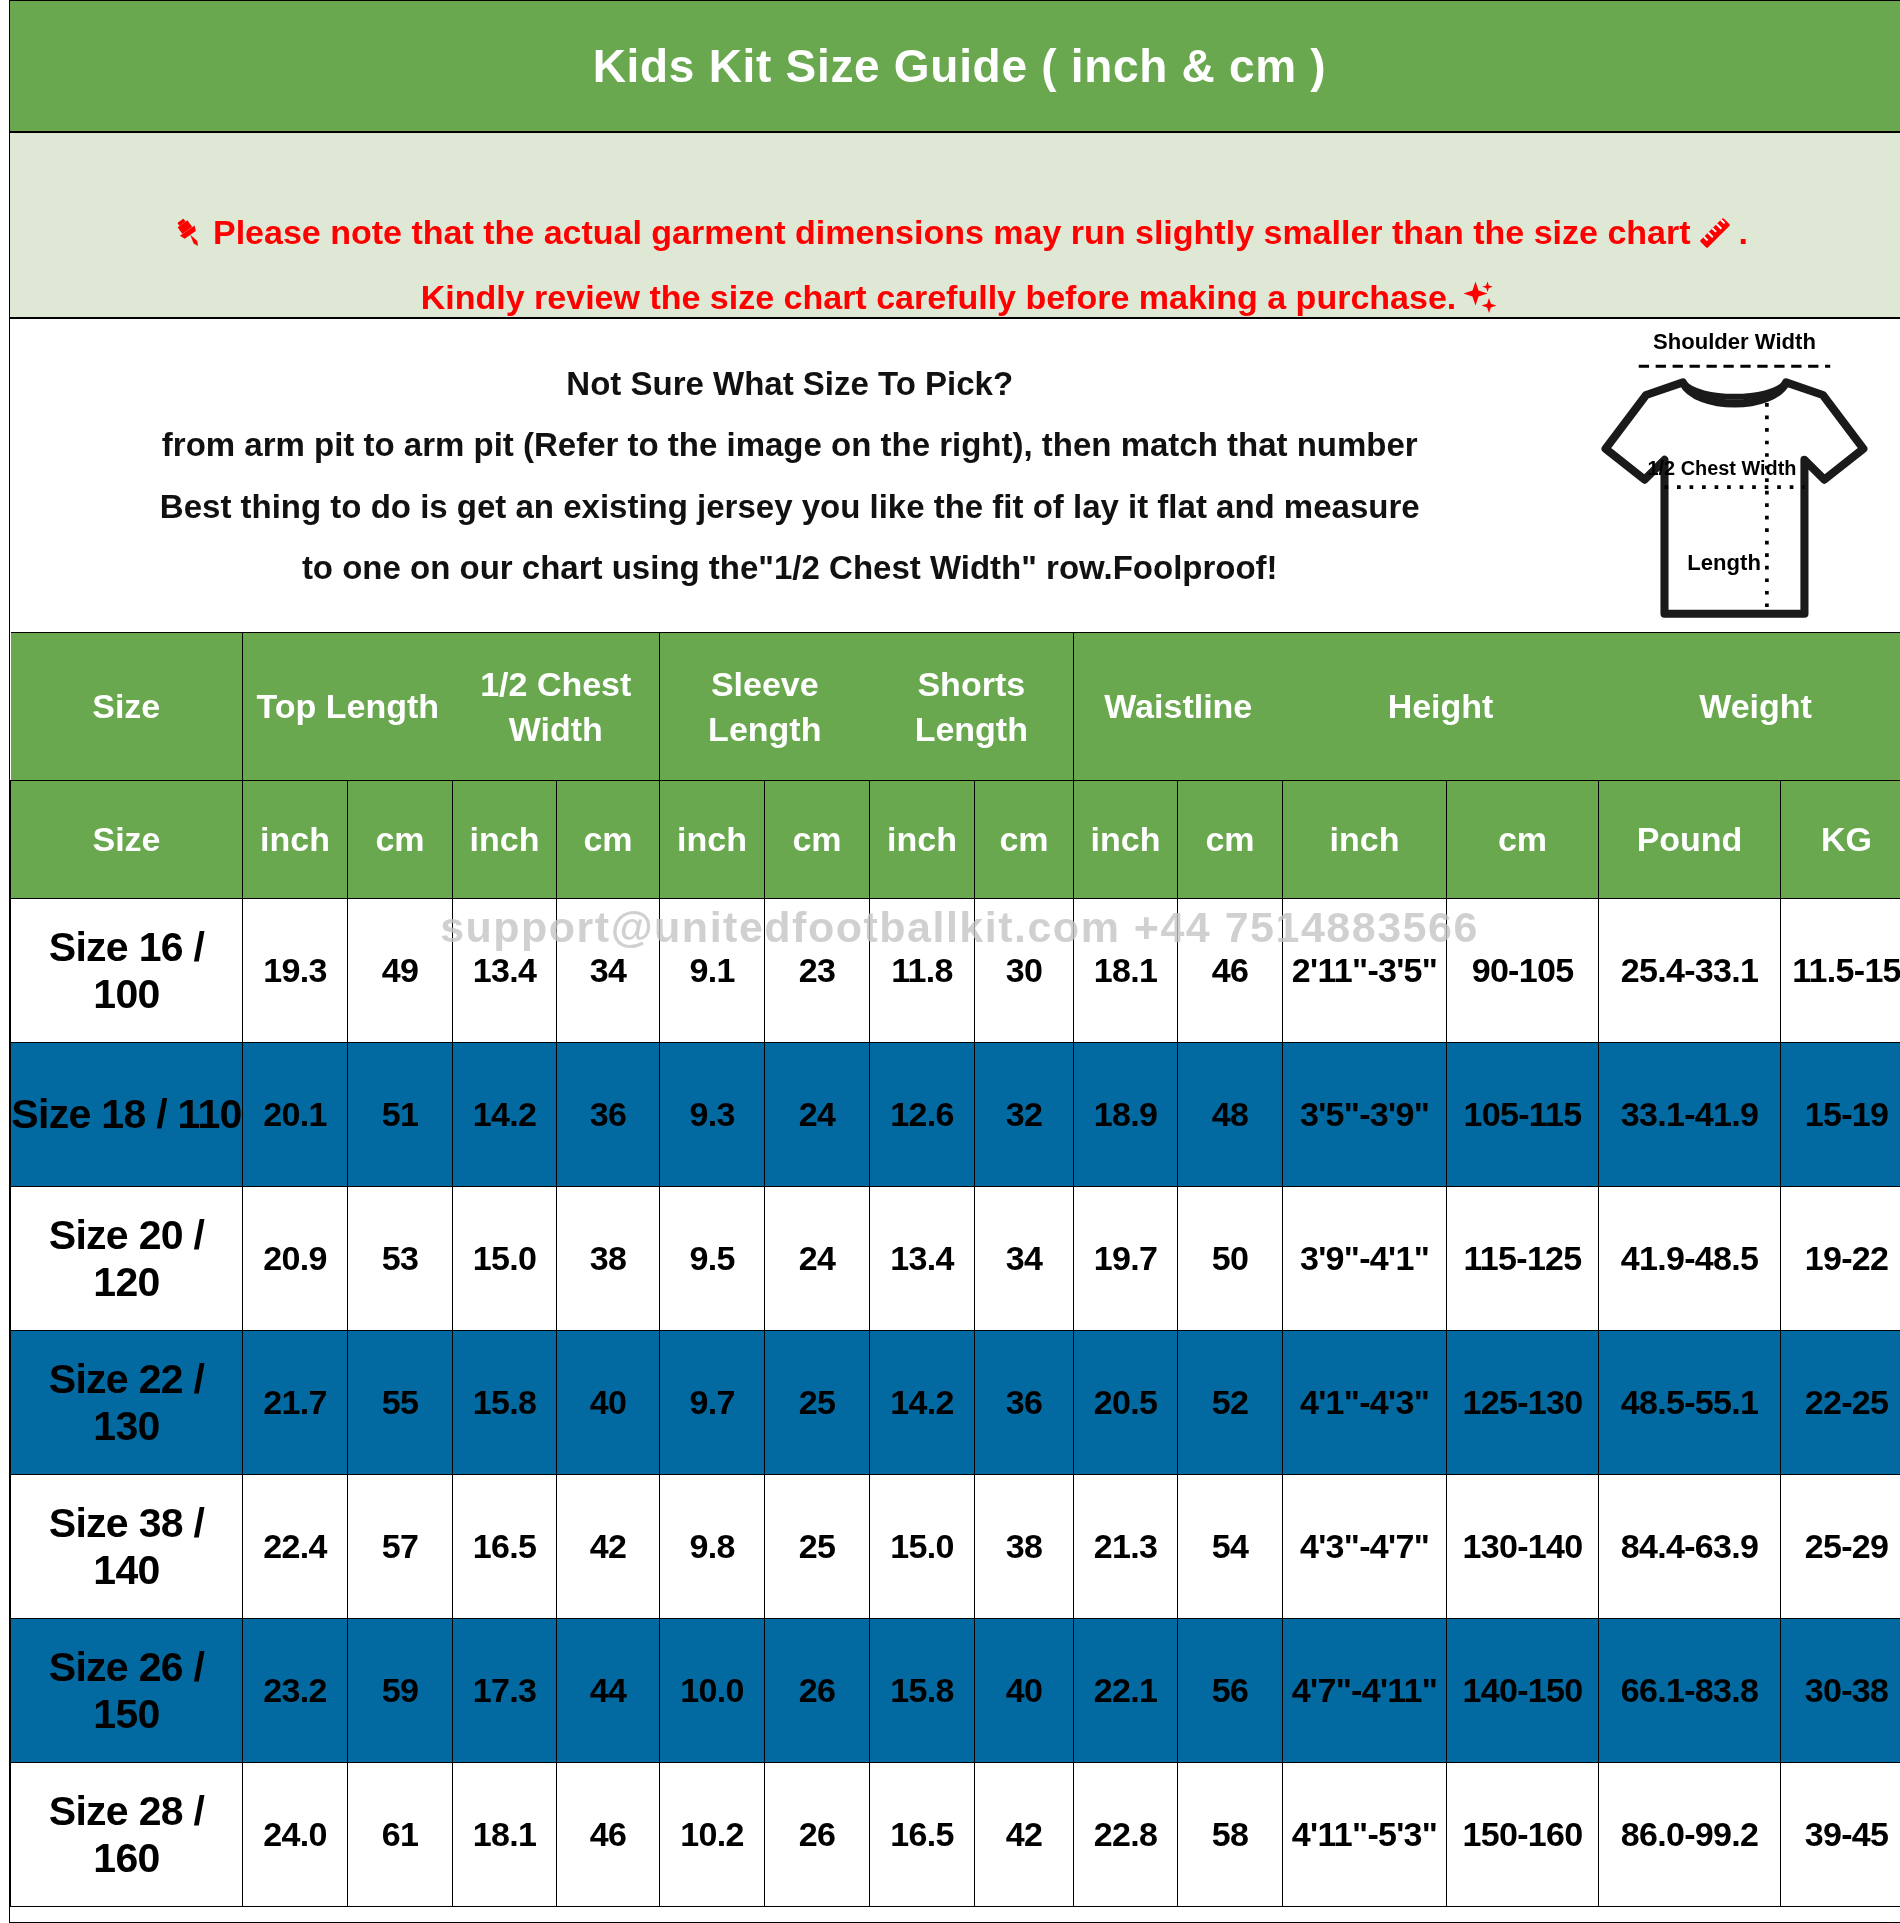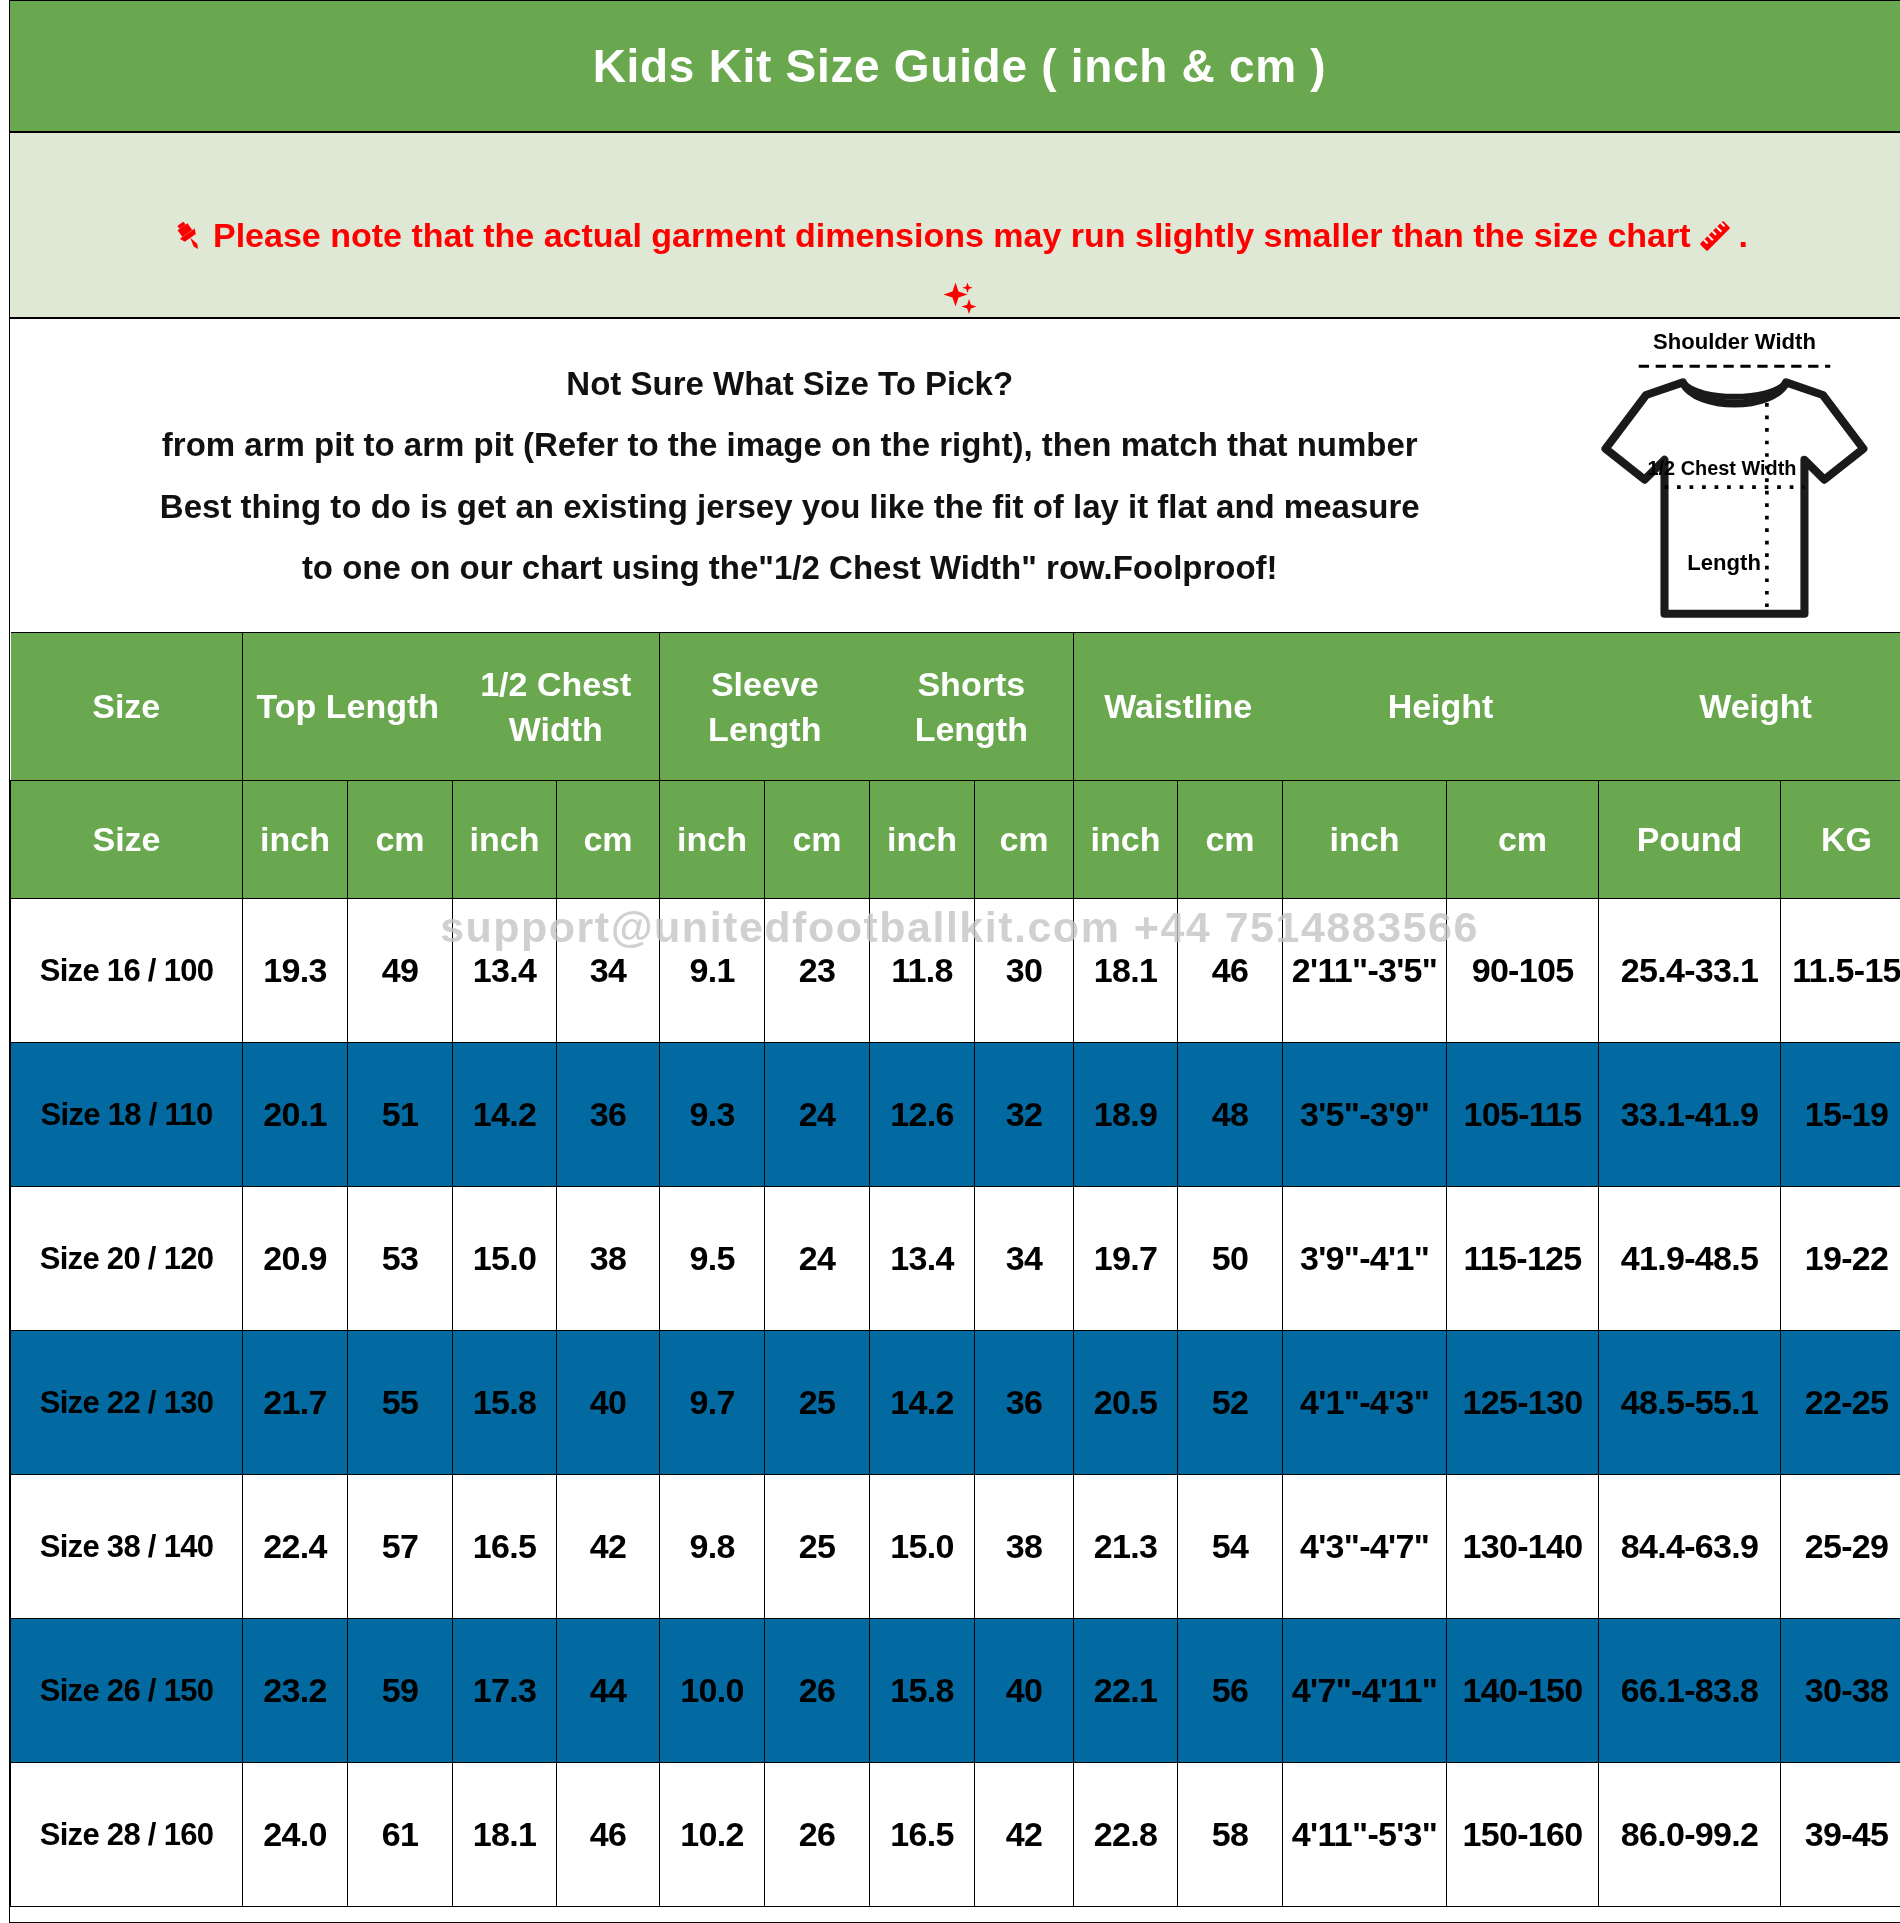--- a/index.html
+++ b/index.html
@@ -29,21 +29,21 @@
   table.size-table { border-collapse:collapse; table-layout:fixed; width:1901px; }
   .size-table th, .size-table td { border:1.5px solid #000; text-align:center;
                                    vertical-align:middle; padding:0; overflow:hidden; }
   th.grp { background:#6aa84f; color:#fff; font-size:34px; font-weight:bold;
            height:147px; line-height:1.3; border-left:none; border-right:none; }
   th.grp.gsep { border-right:1.5px solid #000; }
   th.sub { background:#6aa84f; color:#fff; font-size:34px; font-weight:bold; height:117px; }
   .size-table td { font-size:34px; font-weight:bold; color:#000; height:143px;
                    letter-spacing:-0.7px; background:#fff; }
   tr.alt td { background:#0369a1; }
-  td.size-cell { font-size:31px; }
+  td.size-cell { font-size:41px; }
 
   
   .watermark { position:absolute; top:902px; left:0; width:100%; text-align:center;
                font-size:43px; font-weight:bold; color:#c4c4c4; opacity:.78;
                letter-spacing:1.5px; z-index:5; pointer-events:none; }
 </style>
 </head>
 <body>
 
 <div class="page">
@@ -71,20 +71,21 @@
             <line x1="18" y1="17" x2="18" y2="26"></line>
             <line x1="26" y1="17" x2="26" y2="24"></line>
             <line x1="34" y1="17" x2="34" y2="26"></line>
             <line x1="42" y1="17" x2="42" y2="24"></line>
           </g>
         </g>
       </svg>
       <span>.</span>
     </div>
     <div class="notice-line">
+      <span>Kindly review the size chart carefully before making a purchase.</span>
       <svg class="nicon" viewBox="0 0 48 48" fill="#f00">
         <path d="M18 2 l4 12 12 4 -12 4 -4 12 -4 -12 -12 -4 12 -4 z"></path>
         <path d="M36 24 l2.5 7.5 7.5 2.5 -7.5 2.5 -2.5 7.5 -2.5 -7.5 -7.5 -2.5 7.5 -2.5 z"></path>
         <path d="M34 2 l1.8 5.2 5.2 1.8 -5.2 1.8 -1.8 5.2 -1.8 -5.2 -5.2 -1.8 5.2 -1.8 z"></path>
       </svg>
     </div>
   </div>
 
   <div class="guide">
     <div class="guide-text">

